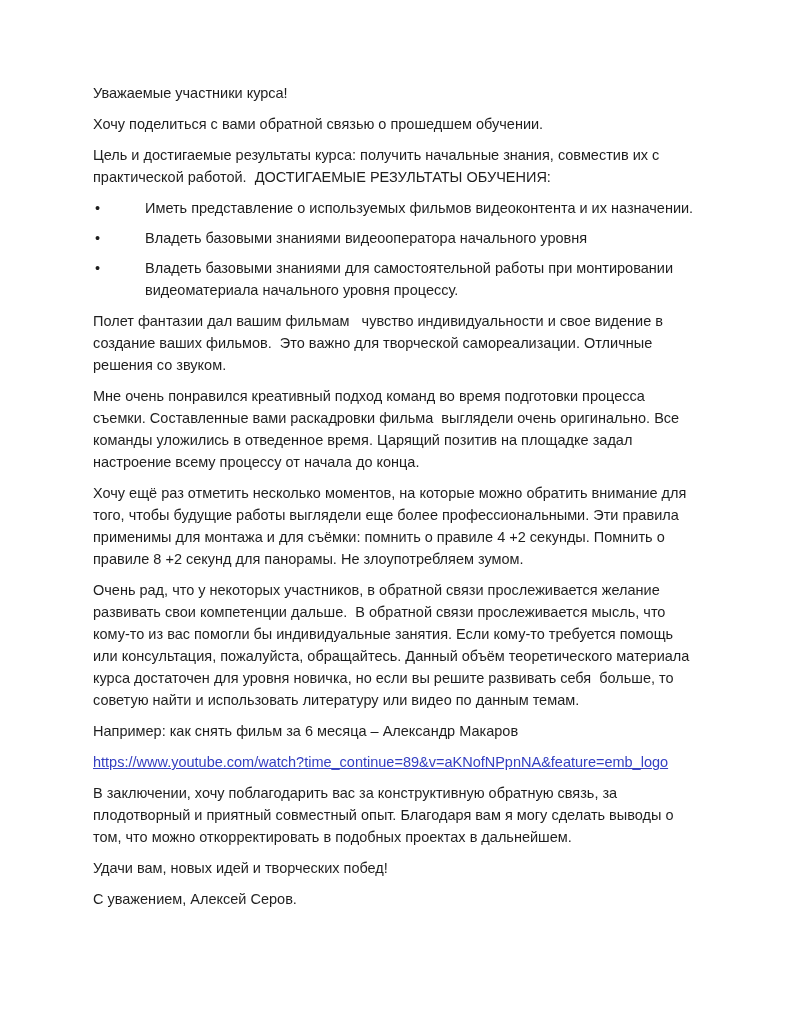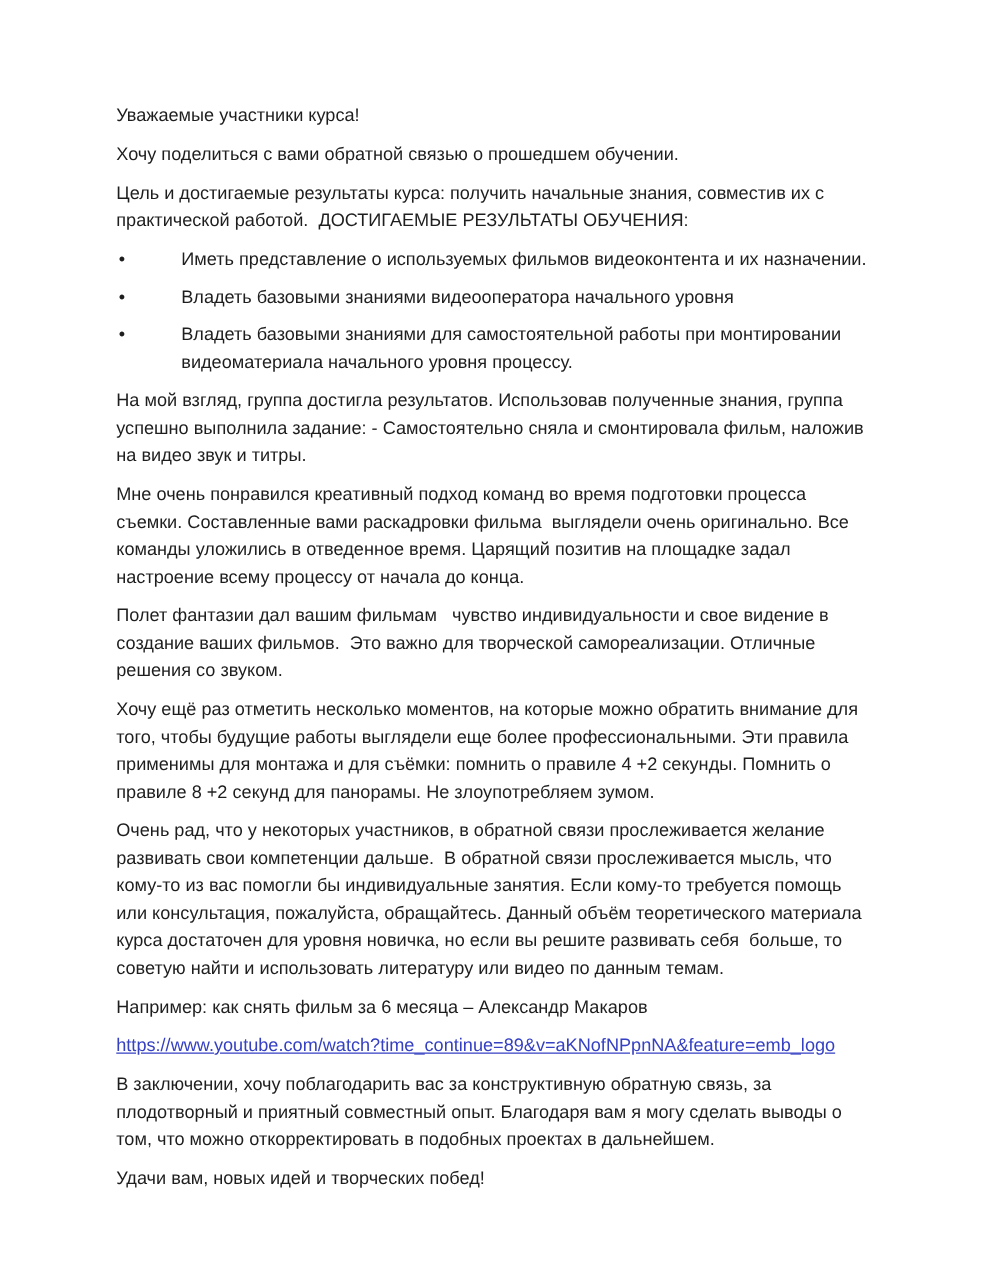--- a/index.html
+++ b/index.html
@@ -64,32 +64,32 @@
       <span class="bullet">•</span><span>Иметь представление о используемых фильмов видеоконтента и их назначении.</span>
     </li>
     <li>
       <span class="bullet">•</span><span>Владеть базовыми знаниями видеооператора начального уровня</span>
     </li>
     <li>
       <span class="bullet">•</span><span>Владеть базовыми знаниями для самостоятельной работы при монтировании видеоматериала начального уровня процессу.</span>
     </li>
   </ul>
 
-  <p>На мой взгляд, группа достигла результатов. Использовав полученные знания, группа успешно выполнила задание: - Самостоятельно сняла и смонтировала фильм, наложив на видео звук и титры.</p>
+
+  <p>Полет фантазии дал вашим фильмам   чувство индивидуальности и свое видение в создание ваших фильмов.  Это важно для творческой самореализации. Отличные решения со звуком.</p>
 
   <p>Мне очень понравился креативный подход команд во время подготовки процесса съемки. Составленные вами раскадровки фильма  выглядели очень оригинально. Все команды уложились в отведенное время. Царящий позитив на площадке задал настроение всему процессу от начала до конца.</p>
-
-  <p>Полет фантазии дал вашим фильмам   чувство индивидуальности и свое видение в создание ваших фильмов.  Это важно для творческой самореализации. Отличные решения со звуком.</p>
 
   <p>Хочу ещё раз отметить несколько моментов, на которые можно обратить внимание для того, чтобы будущие работы выглядели еще более профессиональными. Эти правила применимы для монтажа и для съёмки: помнить о правиле 4 +2 секунды. Помнить о правиле 8 +2 секунд для панорамы. Не злоупотребляем зумом.</p>
 
   <p>Очень рад, что у некоторых участников, в обратной связи прослеживается желание развивать свои компетенции дальше.  В обратной связи прослеживается мысль, что кому-то из вас помогли бы индивидуальные занятия. Если кому-то требуется помощь или консультация, пожалуйста, обращайтесь. Данный объём теоретического материала курса достаточен для уровня новичка, но если вы решите развивать себя  больше, то советую найти и использовать литературу или видео по данным темам.</p>
 
   <p class="bold">Например: как снять фильм за 6 месяца – Александр Макаров</p>
 
   <p><a class="doc-link" href="#">https://www.youtube.com/watch?time_continue=89&amp;v=aKNofNPpnNA&amp;feature=emb_logo</a></p>
 
   <p>В заключении, хочу поблагодарить вас за конструктивную обратную связь, за плодотворный и приятный совместный опыт. Благодаря вам я могу сделать выводы о том, что можно откорректировать в подобных проектах в дальнейшем.</p>
 
   <p>Удачи вам, новых идей и творческих побед!</p>
 
+  <p>С уважением, Алексей Серов.</p>
 
 </div>
 
 </body></html>

